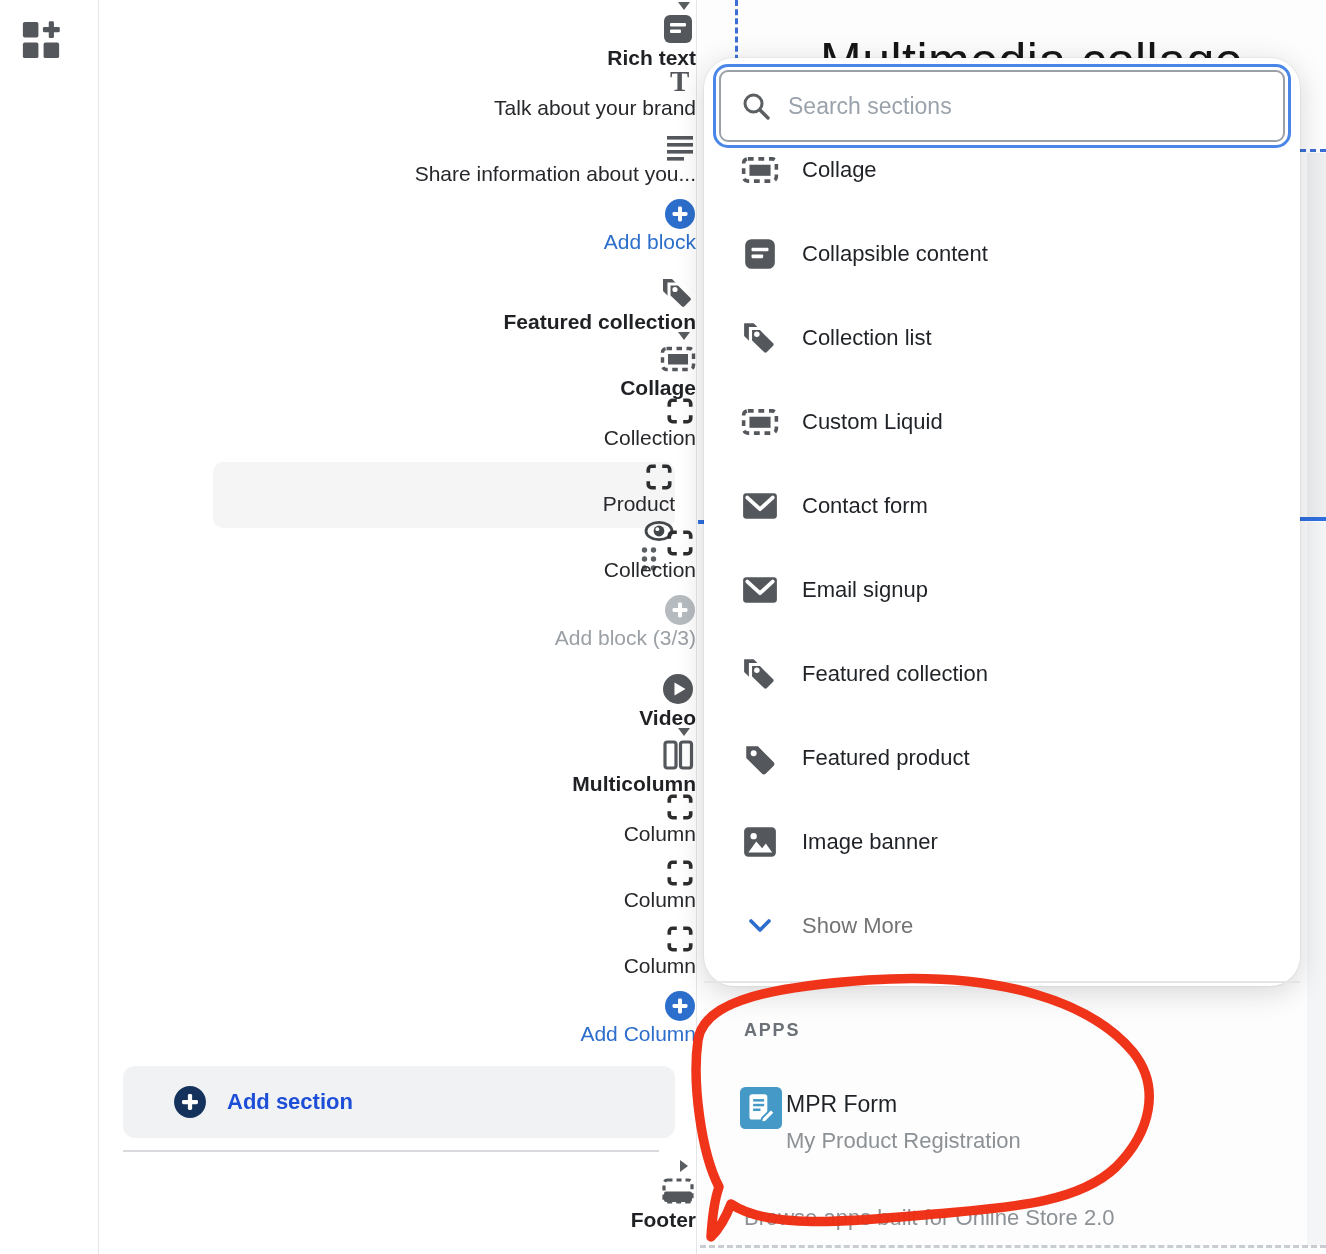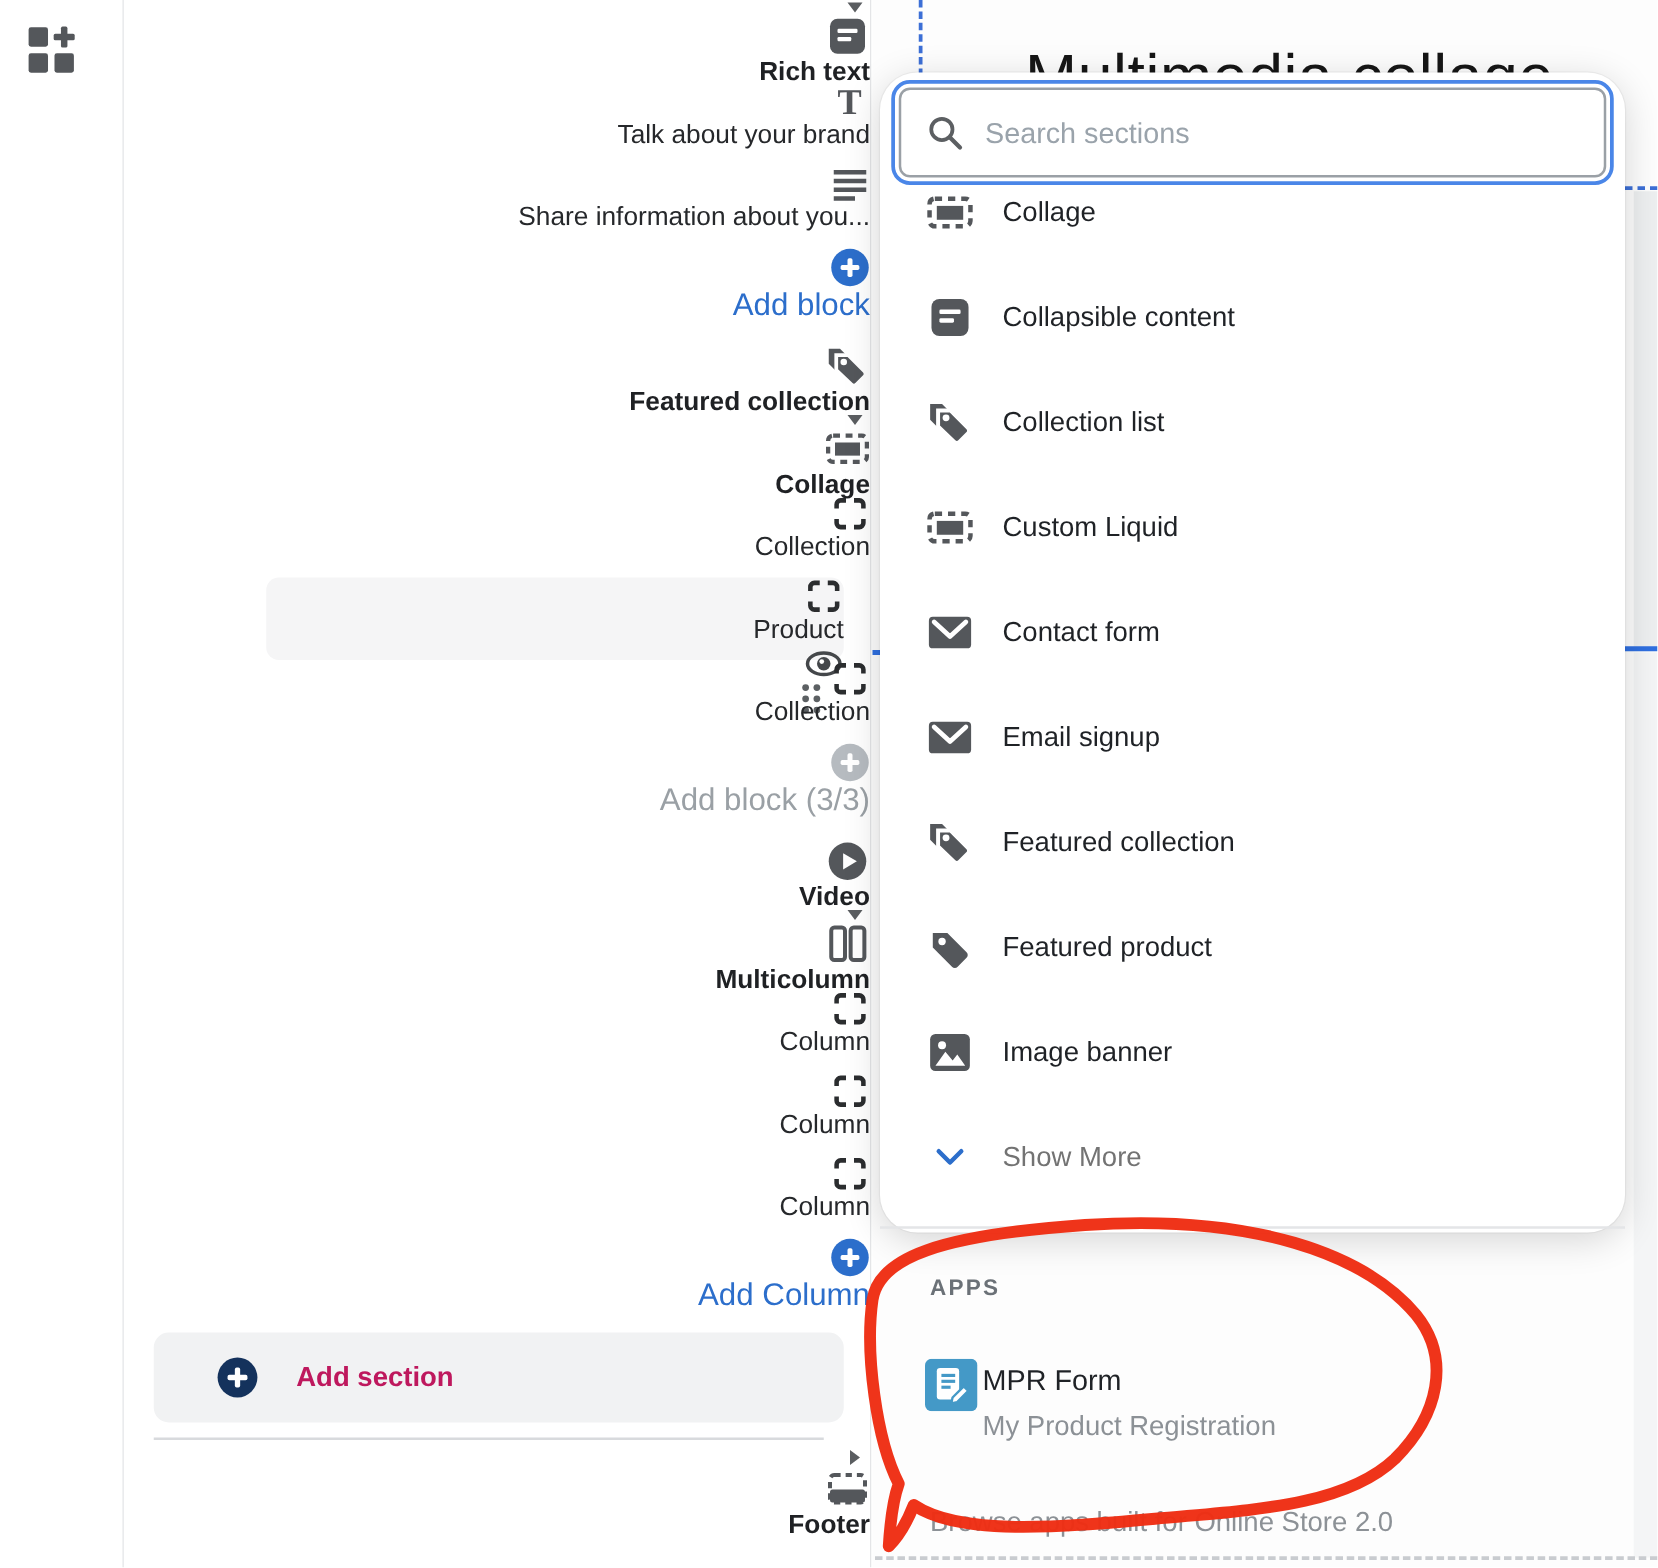--- a/index.html
+++ b/index.html
@@ -19,27 +19,27 @@
   .row { height:66px; display:flex; align-items:flex-end;flex-direction:column; }
   .row .chev { width:24px; margin-left:33px; display:flex; justify-content:center; flex:none; }
   .row .chev.empty { visibility:hidden; }
   .row .s-icon { width:36px; margin-left:6px; display:flex; justify-content:center; flex:none; }
   .row.section .label { margin-left:16px; font-size:21px; font-weight:700; color:#1f2124; }
   .row.block { padding-left:126px; }
   .row.block .b-icon { width:32px; display:flex; justify-content:center; flex:none; }
   .row.block .label { margin-left:20px; font-size:21px; font-weight:400; color:#26282b; }
   .row.block.selected { margin:0 21px 0 113px; padding-left:13px; background:#f5f5f6; border-radius:10px; }
   .row.link { padding-left:124px; }
-  .row.link .label { margin-left:19px; font-size:25px; color:#2c6ecb; }
+  .row.link .label { margin-left:19px; font-size:21px; color:#2c6ecb; }
   .row.link.disabled .label { color:#9aa0a5; }
   .eye-btn { margin-left:auto; display:flex; }
   .drag-btn { margin-left:32px; margin-right:17px; display:flex; }
   .add-section { margin:10px 21px 0 23px; height:72px; background:#f1f2f3;
                  border-radius:12px; display:flex; align-items:center; padding-left:50px; }
-  .add-section .label { margin-left:30px; font-size:22px; font-weight:700; color:#be185d; }
+  .add-section .label { margin-left:20px; font-size:22px; font-weight:700; color:#1d4ed8; }
   .tree-divider { border-top:2px solid #d8dadd; margin:12px 37px 0 23px; }
   .footer-row { margin-top:6px; }
 
   
   .preview { position:absolute; left:698px; top:0; right:0; bottom:0; background:#fdfdfd; z-index:1; }
   .preview-heading { position:absolute; left:122px; top:32px; font-size:50px; color:#161616;
                      letter-spacing:.5px; white-space:nowrap; }
   .dash-v { position:absolute; left:37px; top:0; height:152px; border-left:3px dashed #3c6fd6; }
   .gray-strip { position:absolute; right:0; top:153px; width:19px; height:366px; background:#edeff0; }
   .gray-strip2 { position:absolute; right:0; top:522px; width:19px; height:724px; background:#f4f5f6; }

